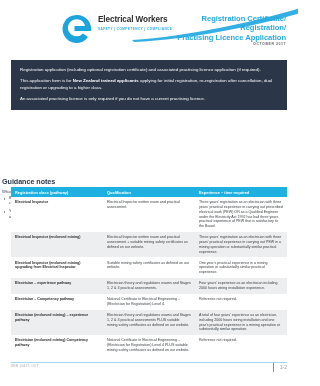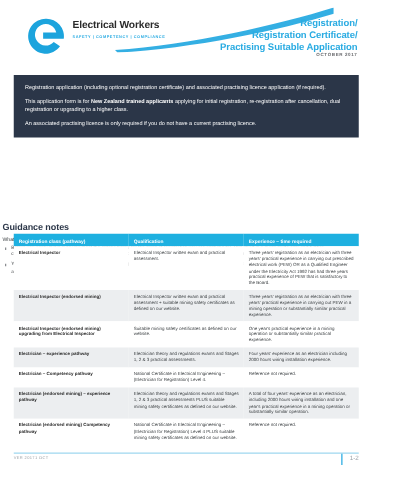--- a/index.html
+++ b/index.html
@@ -7,21 +7,21 @@
     width:298px;height:386px;
     background:#ffffff;
     font-family:"Liberation Sans","DejaVu Sans",sans-serif;
     color:#3c4043;
     overflow:hidden;
     position:relative;
   }
   .page{position:relative;width:298px;height:386px;box-sizing:border-box;}
 
   
-  .header{position:relative;height:56px;padding:10px 10px 0 10px;box-sizing:border-box;}
+  .header{position:relative;height:56px;padding:10px 10px 0 10px;box-sizing:border-box;margin-left:40px;}
   .logo-block{position:absolute;left:21px;top:13px;display:flex;align-items:flex-start;gap:5px;}
   .logo-mark{width:32px;height:32px;flex:none;}
   .logo-text{padding-top:2px;}
   .logo-line1,.logo-line2{
     font-size:8.2px;font-weight:bold;color:#2b2b2b;line-height:9.6px;letter-spacing:-0.1px;
   }
   .logo-tag{
     font-size:3.1px;color:#29abe2;letter-spacing:0.45px;margin-top:2.2px;white-space:nowrap;font-weight:bold;
   }
   .swoosh{position:absolute;left:92px;top:6px;width:175px;height:36px;pointer-events:none;}
@@ -93,23 +93,23 @@
       <svg class="logo-mark" viewBox="0 0 32 32">
         <path d="M16 2 A14 14 0 1 0 27 24 L22 20.5 A8.6 8.6 0 1 1 24 13 L13.5 13 L13.5 18 L30 18 A14 14 0 0 0 16 2 Z" fill="#1ca4dd"></path>
       </svg>
       <div class="logo-text">
         <div class="logo-line1">Electrical Workers</div>
         <div class="logo-tag">SAFETY | COMPETENCY | COMPLIANCE</div>
       </div>
     </div>
 
     <div class="title-block">
+      <div>Registration Certificate/</div>
       <div>Registration/</div>
-      <div>Registration Certificate/</div>
-      <div>Practising Suitable Application</div>
+      <div>Practising Licence Application</div>
     </div>
 
     <div class="doc-date">OCTOBER 2017</div>
   </div>
 
   <div class="panel">
     <p>Registration application (including optional registration certificate) and associated practising licence application (if required).</p>
     <p><span>This application form is for </span><b>New Zealand trained applicants</b><span> applying for initial registration, re-registration after cancellation, dual registration or upgrading to a higher class.</span></p>
     <p>An associated practising licence is only required if you do not have a current practising licence.</p>
   </div>

